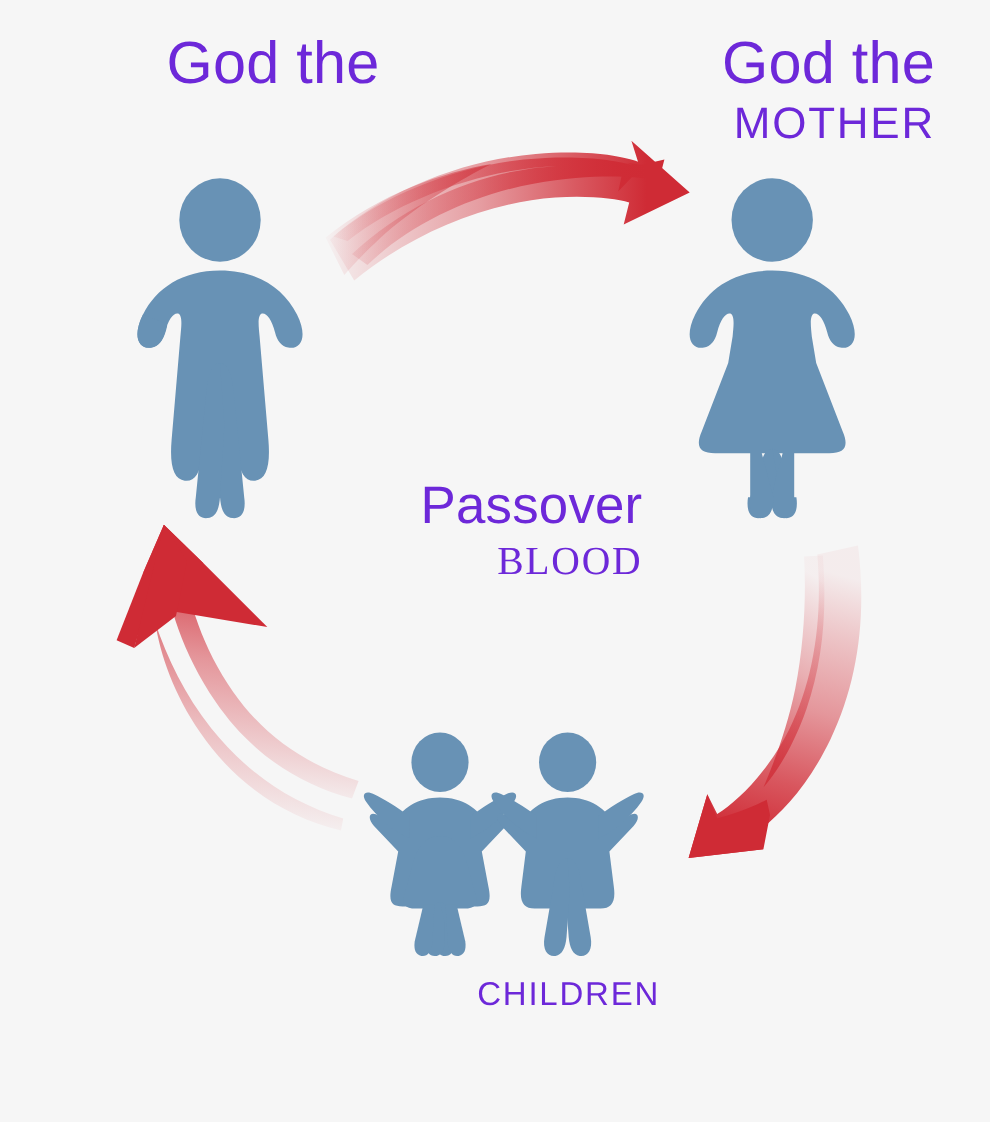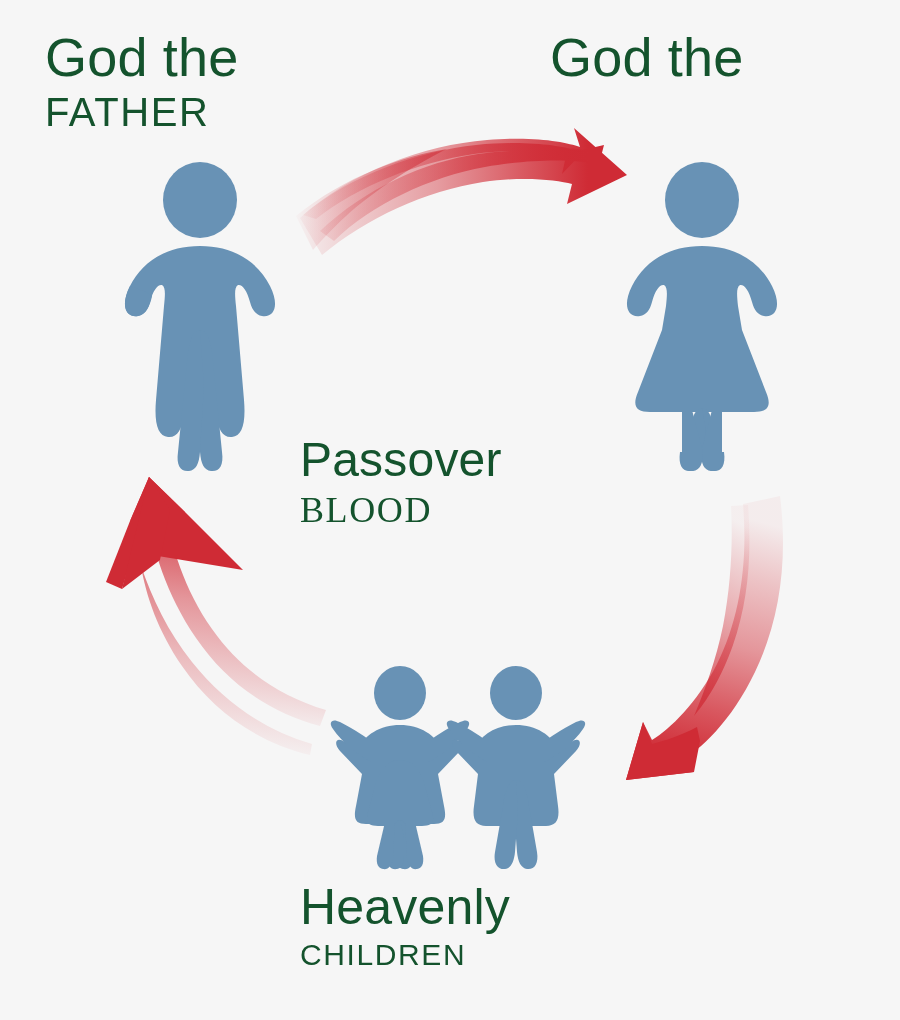--- a/index.html
+++ b/index.html
@@ -21,22 +21,22 @@
   .layer {
     position: absolute;
     left: 0;
     top: 0;
     width: 900px;
     height: 1020px;
   }
   
   .label {
     position: absolute;
-    text-align: left;
-    color: #14532d;
+    text-align: right;
+    color: #6d28d9;
     line-height: 1.0;
     white-space: nowrap;
   }
   .label .line1 {
     display: block;
     font-size: 54px;
     font-weight: 300;
     letter-spacing: 0.2px;
   }
   .label .line2 {
@@ -50,21 +50,21 @@
     left: 45px;
     top: 30px;
     width: 300px;
   }
   #label-mother {
     left: 550px;
     top: 30px;
     width: 300px;
   }
   #label-center {
-    left: 300px;
+    left: 284px;
     top: 436px;
     width: 300px;
   }
   #label-center .line1 { font-size: 48px; }
   #label-center .line2 { font-size: 36px; letter-spacing: 1.6px; font-family: Liberation Serif, serif; }
   #label-children {
     left: 300px;
     top: 882px;
     width: 300px;
   }
@@ -434,30 +434,29 @@
           C 493,864 498,870 505,869
           C 511,868 514,862 515,852
           L 518,812
           Z"></path>
       </g>
     </g>
   </svg>
 
   <div class="label" id="label-father">
     <span class="line1">God the</span>
-    <span class="line2">FATHER</span>
   </div>
 
   <div class="label" id="label-mother">
     <span class="line1">God the</span>
+    <span class="line2">MOTHER</span>
   </div>
 
   <div class="label" id="label-center">
     <span class="line1">Passover</span>
     <span class="line2">BLOOD</span>
   </div>
 
   <div class="label" id="label-children">
-    <span class="line1">Heavenly</span>
     <span class="line2">CHILDREN</span>
   </div>
 
 </div>
 
 </body></html>

